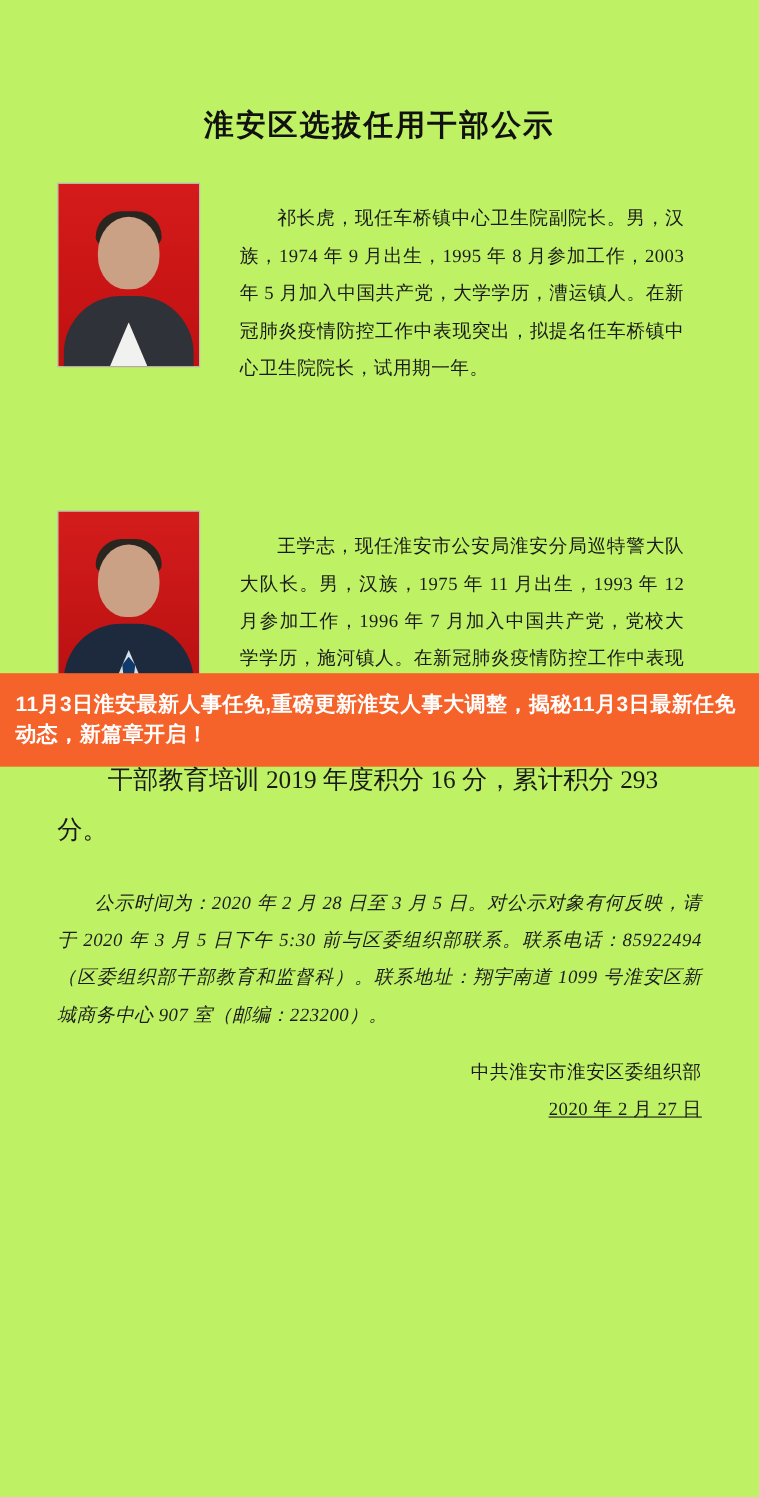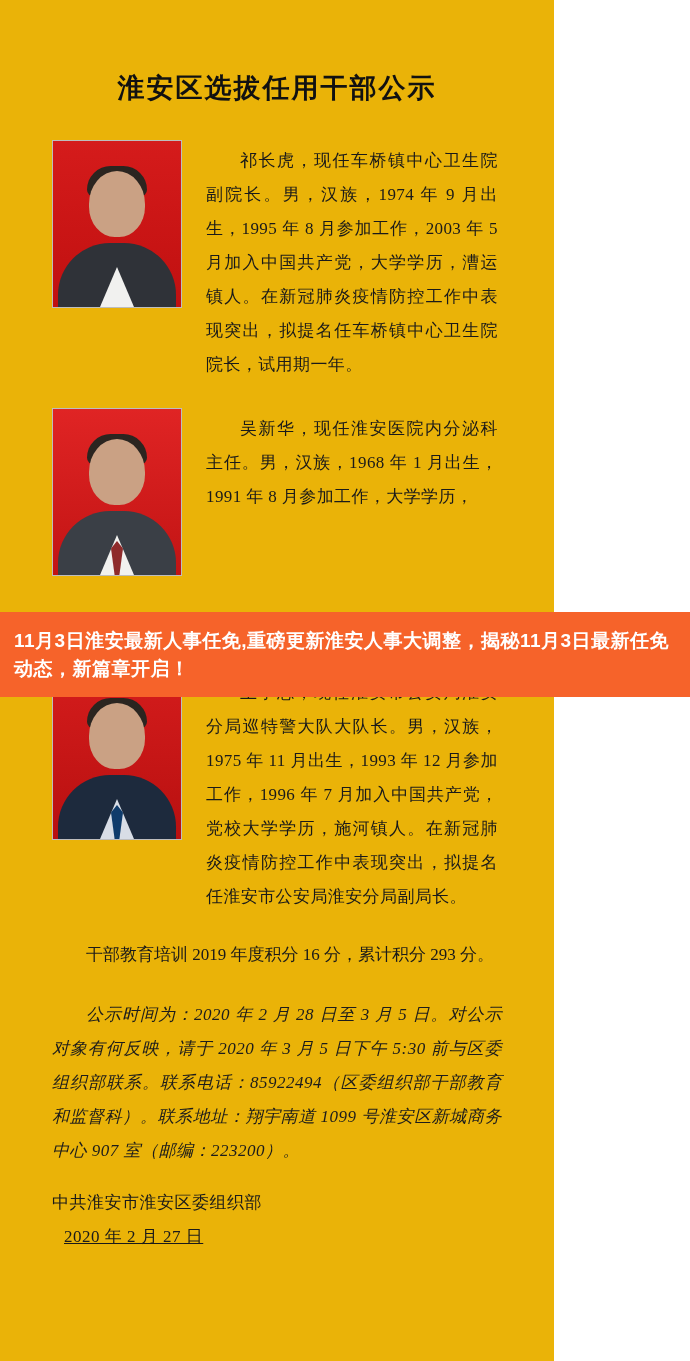--- a/index.html
+++ b/index.html
@@ -11,25 +11,25 @@
     height: 1361px;
     background: #ffffff;
     font-family: "Liberation Serif", "DejaVu Serif", serif;
     color: #1a1a1a;
     position: relative;
     overflow: hidden;
   }
 
   .page {
     position: relative;
-    width: 554px;
+    width: 690px;
     height: 1361px;
-    background: #eab308;
+    background: #bef264;
     box-sizing: border-box;
-    padding: 46px 52px 30px 52px;
+    padding: 72px 52px 30px 52px;
   }
 
   .doc-title {
     text-align: center;
     font-size: 27px;
     font-weight: bold;
     letter-spacing: 2px;
     margin: 24px 0 34px 0;
     color: #111111;
     font-family: "Liberation Serif", "DejaVu Serif", serif;
@@ -127,37 +127,37 @@
 
   .person-text {
     flex: 1 1 auto;
     font-size: 17px;
     line-height: 2.0;
     text-align: justify;
     text-justify: inter-ideograph;
     letter-spacing: 0.4px;
   }
   .person-text p {
-    margin: 4px;
+    margin: 16px;
     text-indent: 2em;
   }
   .person-note {
-    font-size: 17px;
+    font-size: 23px;
     line-height: 2.0;
     text-indent: 2em;
     margin: 20px 0 0 0;
   }
 
   .closing {
     margin-top: 26px;
     font-style: italic;
   }
   .sign {
     margin-top: 14px;
-    text-align: left;
+    text-align: right;
     font-size: 17px;
     line-height: 2.0;
     letter-spacing: 0.5px;
   }
   .sign .line2 {
     padding-left: 12px;
     text-decoration: underline;
   }
 
   
@@ -197,32 +197,20 @@
       <div class="hair"></div>
       <div class="head"></div>
       <div class="body"></div>
       <div class="shirt"></div>
     </div>
     <div class="person-text">
       <p>祁长虎，现任车桥镇中心卫生院副院长。男，汉族，1974 年 9 月出生，1995 年 8 月参加工作，2003 年 5 月加入中国共产党，大学学历，漕运镇人。在新冠肺炎疫情防控工作中表现突出，拟提名任车桥镇中心卫生院院长，试用期一年。</p>
     </div>
   </div>
 
-  <div class="person-block">
-    <div class="photo p2">
-      <div class="hair"></div>
-      <div class="head"></div>
-      <div class="body"></div>
-      <div class="shirt"></div>
-      <div class="tie"></div>
-    </div>
-    <div class="person-text">
-      <p>吴新华，现任淮安医院内分泌科主任。男，汉族，1968 年 1 月出生，1991 年 8 月参加工作，大学学历，</p>
-    </div>
-  </div>
 
   <div class="person-block" style="margin-top:96px;">
     <div class="photo p3">
       <div class="hair"></div>
       <div class="head"></div>
       <div class="body"></div>
       <div class="shirt"></div>
       <div class="tie"></div>
     </div>
     <div class="person-text">

